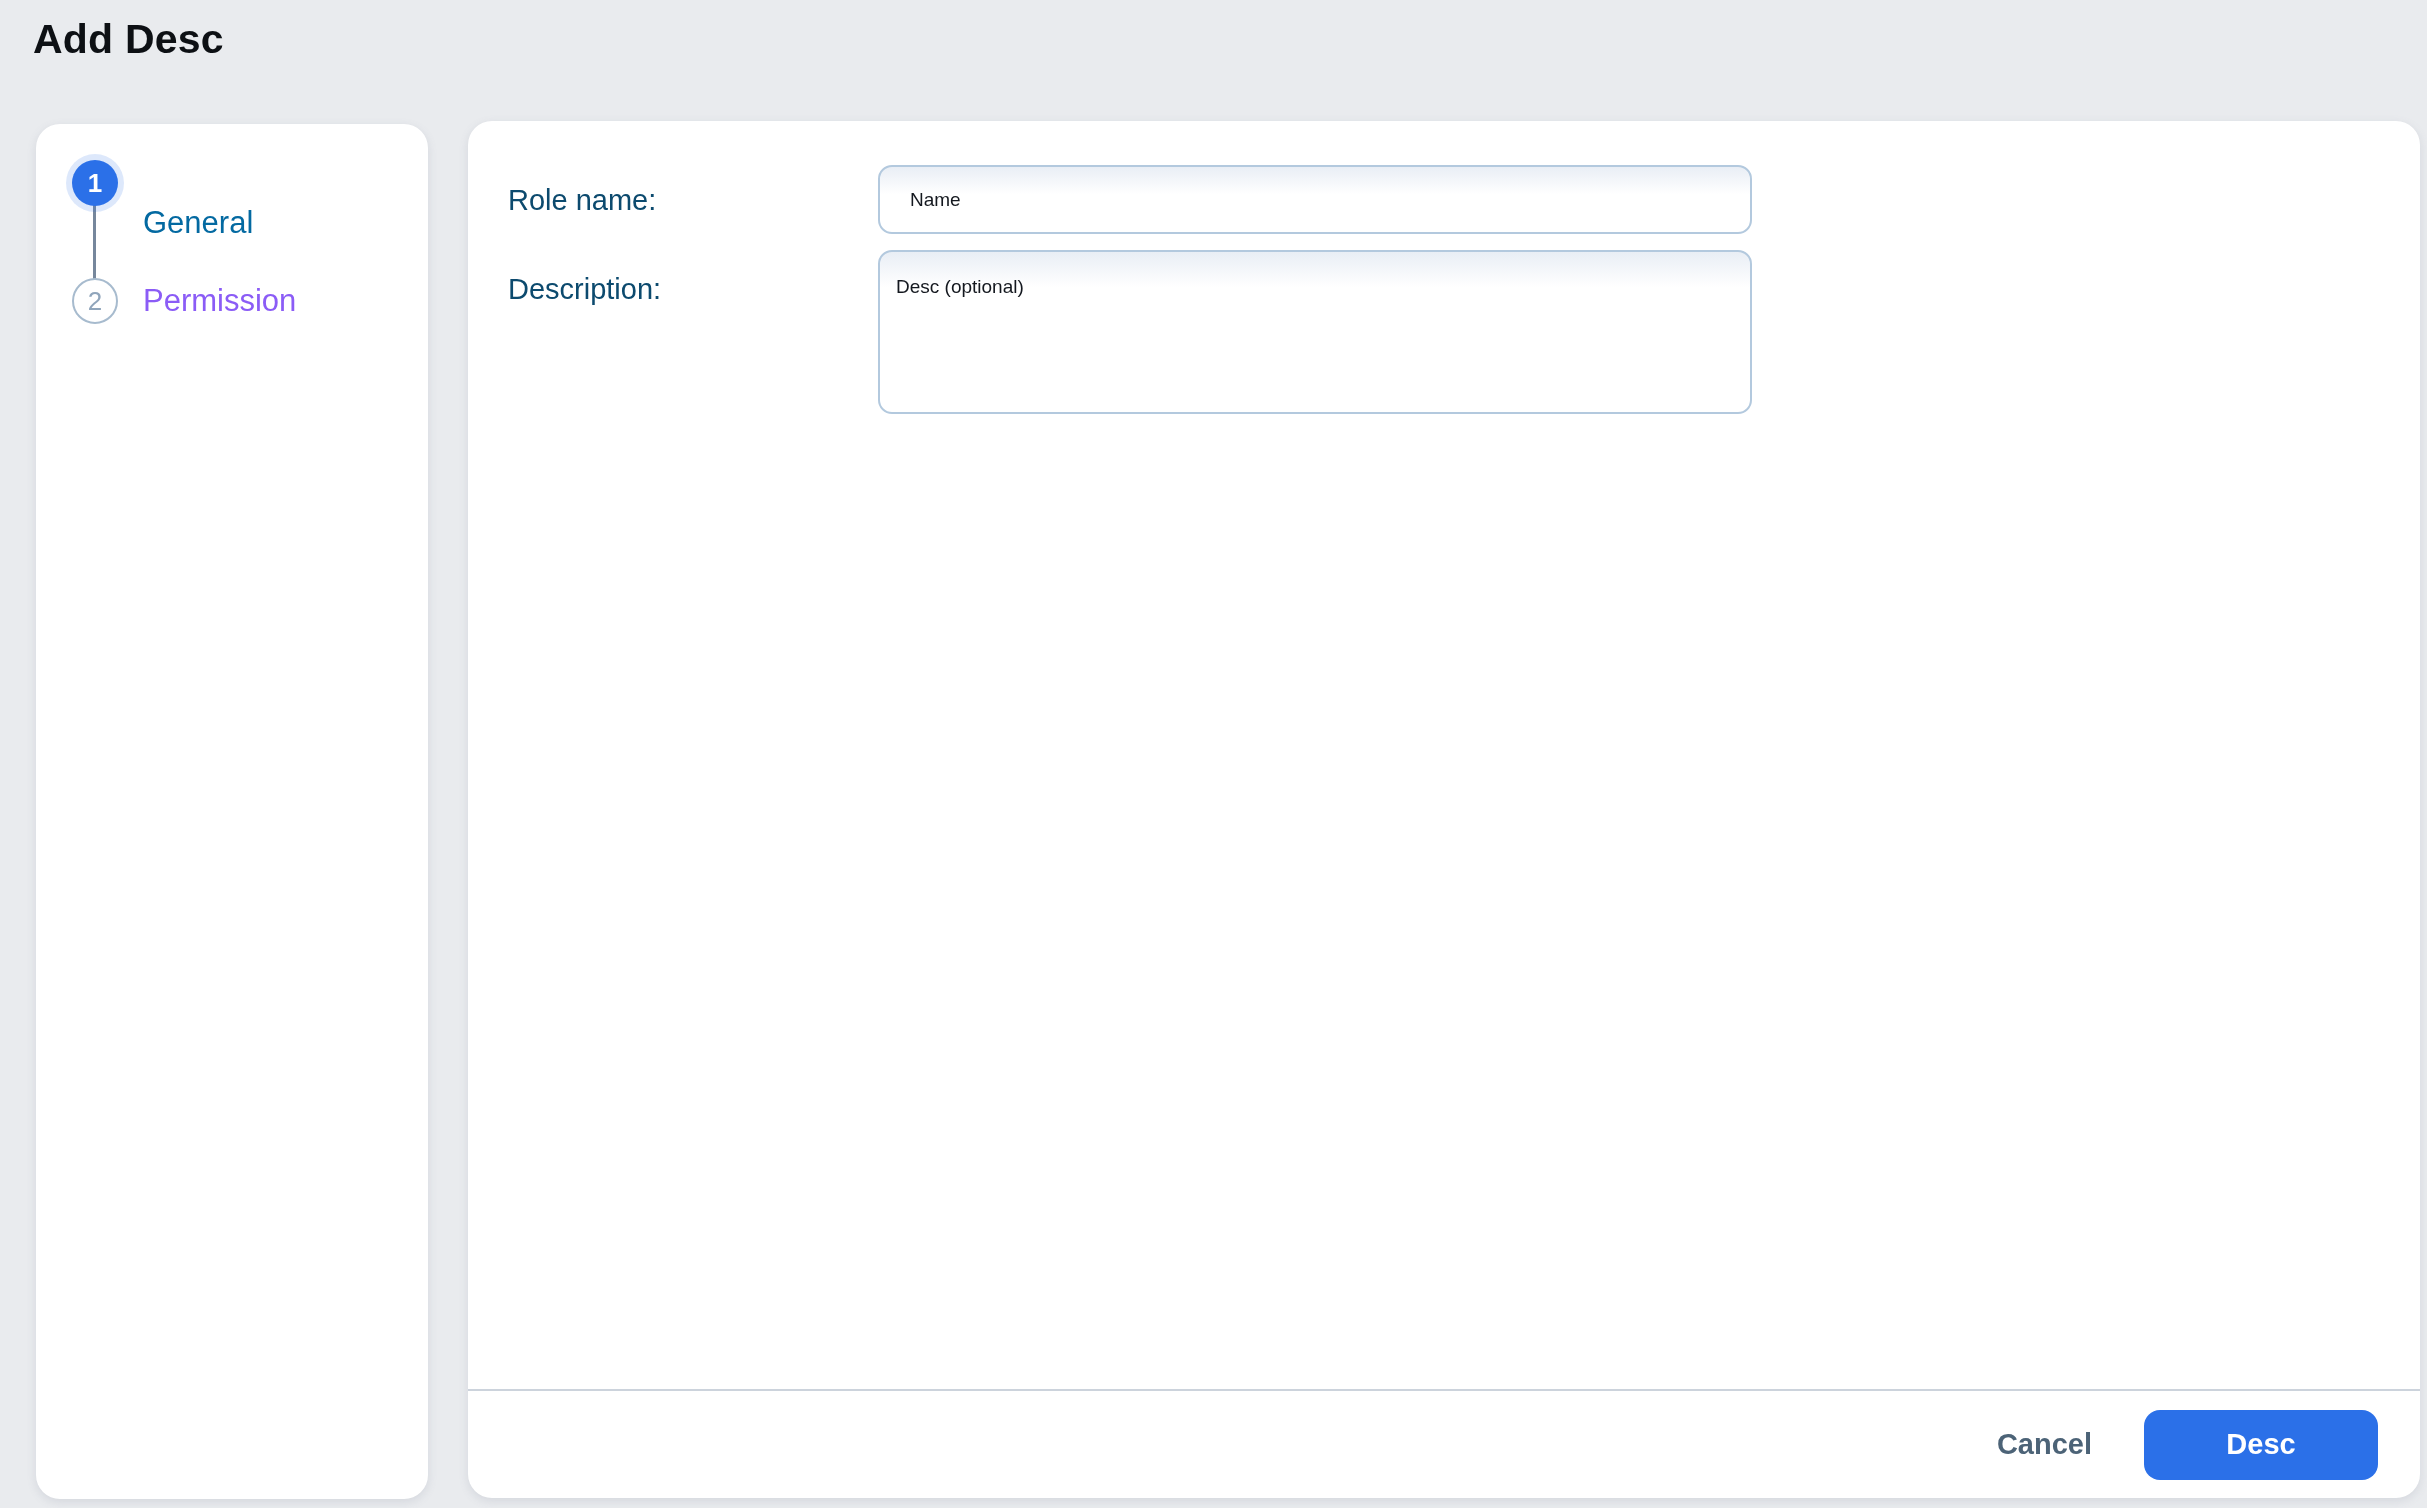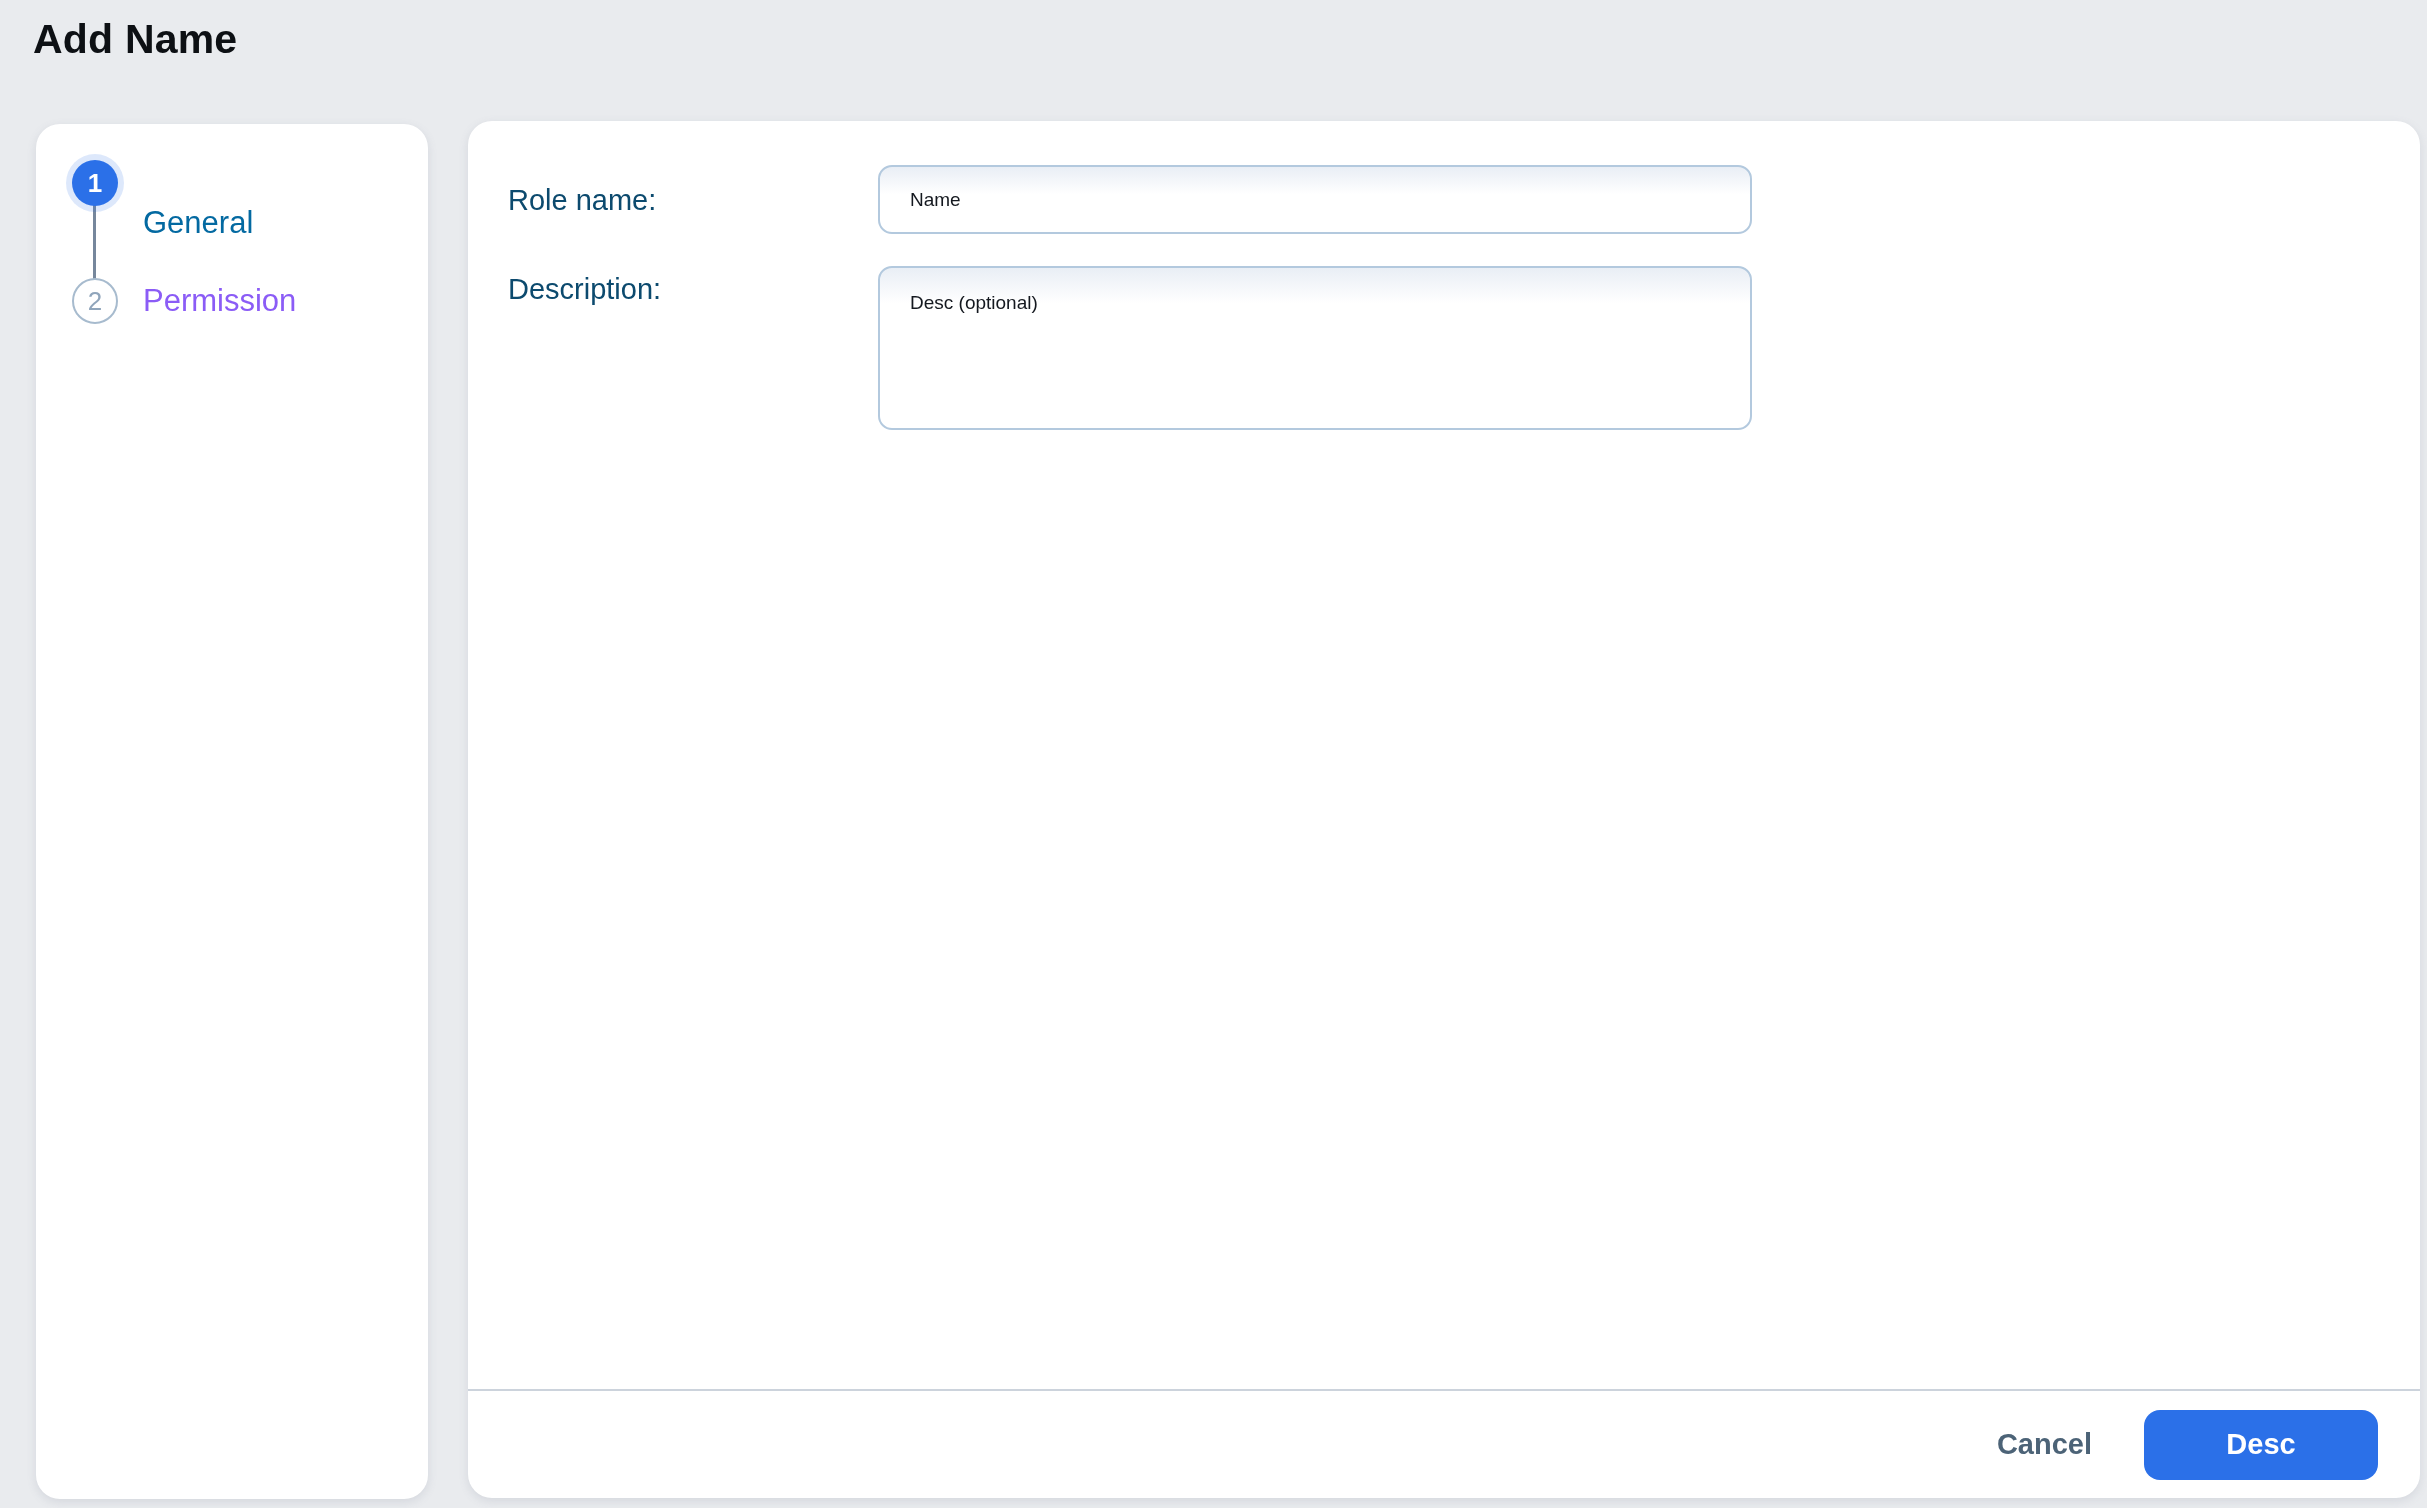--- a/index.html
+++ b/index.html
@@ -117,23 +117,23 @@
     font-size: 19px;
     color: #0e1319;
     outline: none;
   }
   .text-input {
     top: 44px;
     height: 69px;
     padding: 0 30px;
   }
   .text-area {
-    top: 145px;
+    top: 129px;
     height: 164px;
-    padding: 24px 30px;
+    padding: 24px 16px;
     resize: none;
     background: linear-gradient(180deg, #e9eef5 0%, #ffffff 22%);
   }
   .text-input::placeholder, .text-area::placeholder {
     color: #14181f;
     opacity: 1;
   }
   .footer-bar {
     position: absolute;
     left: 0;
@@ -168,21 +168,21 @@
     font-weight: bold;
     color: #ffffff;
     cursor: pointer;
   }
 </style>
 </head>
 <body>
 
 <div class="screen">
 
-  <h1 class="page-title">Add Name</h1>
+  <h1 class="page-title">Add Desc</h1>
 
   <aside class="card stepper-card">
     <div class="stepper-connector"></div>
 
     <div class="step step-general">
       <div class="step-wrap">
         <span class="step-circle active">
           <span>1</span>
         </span>
         <span class="step-label active">General</span>

